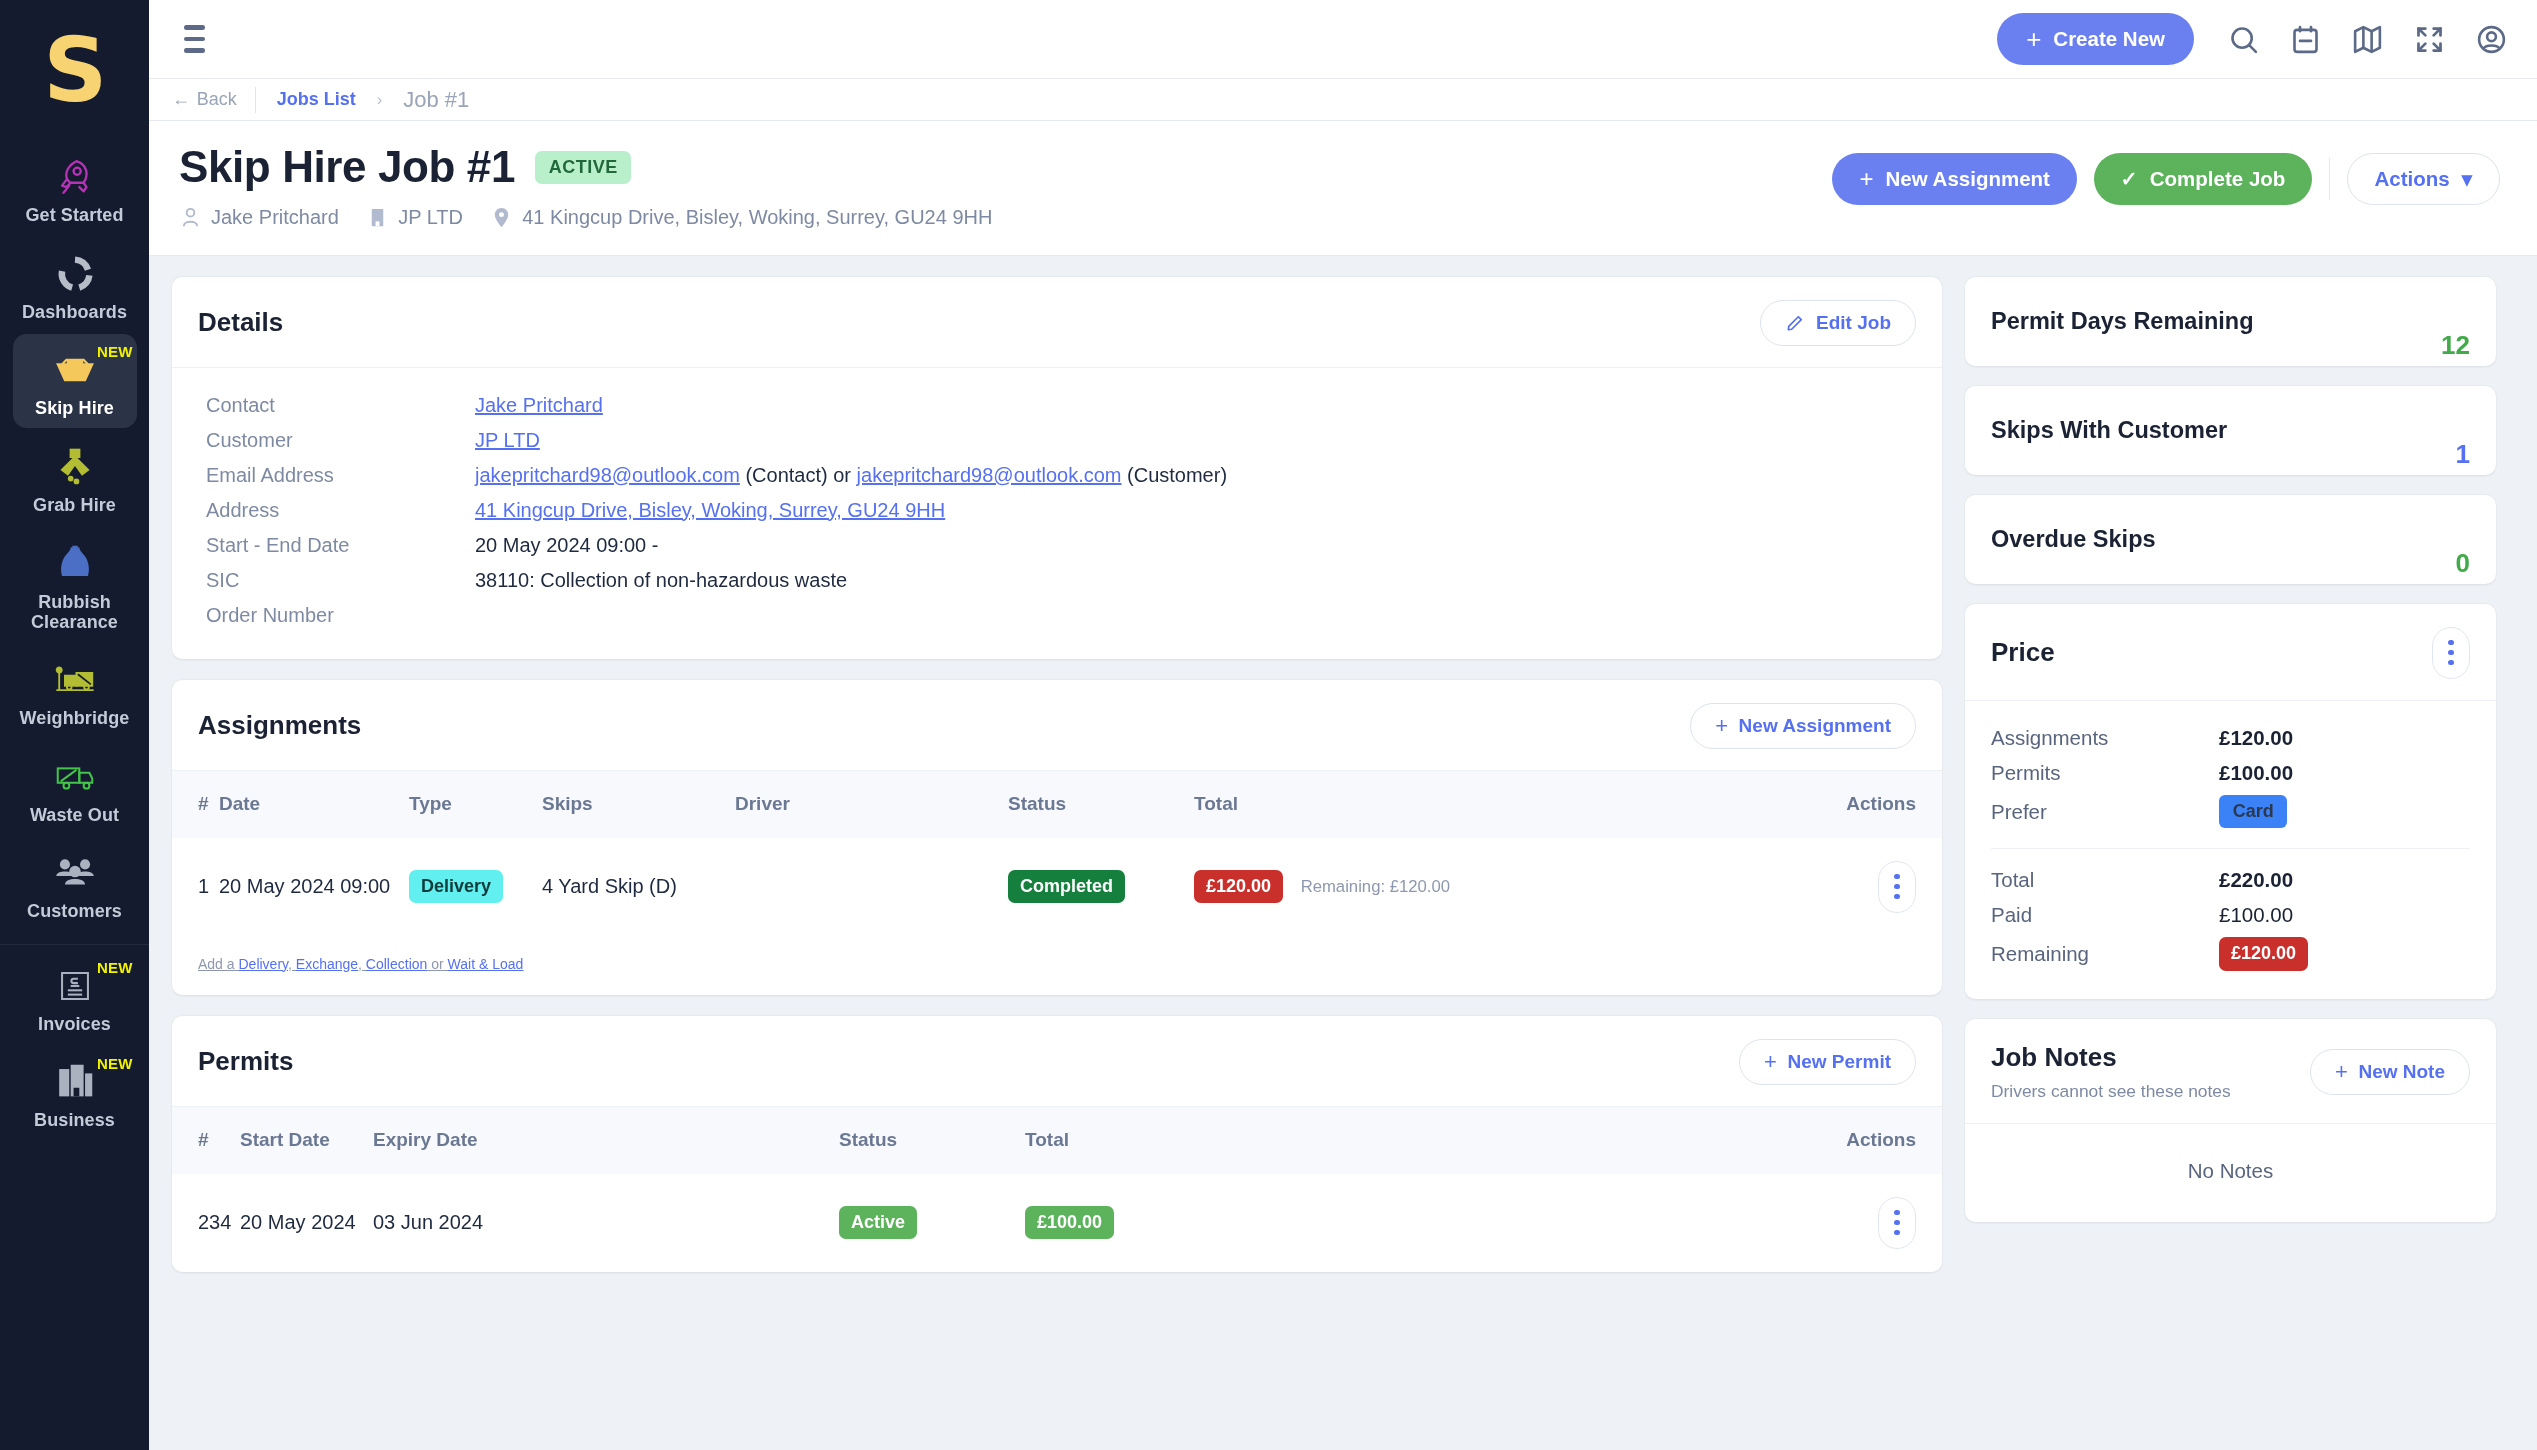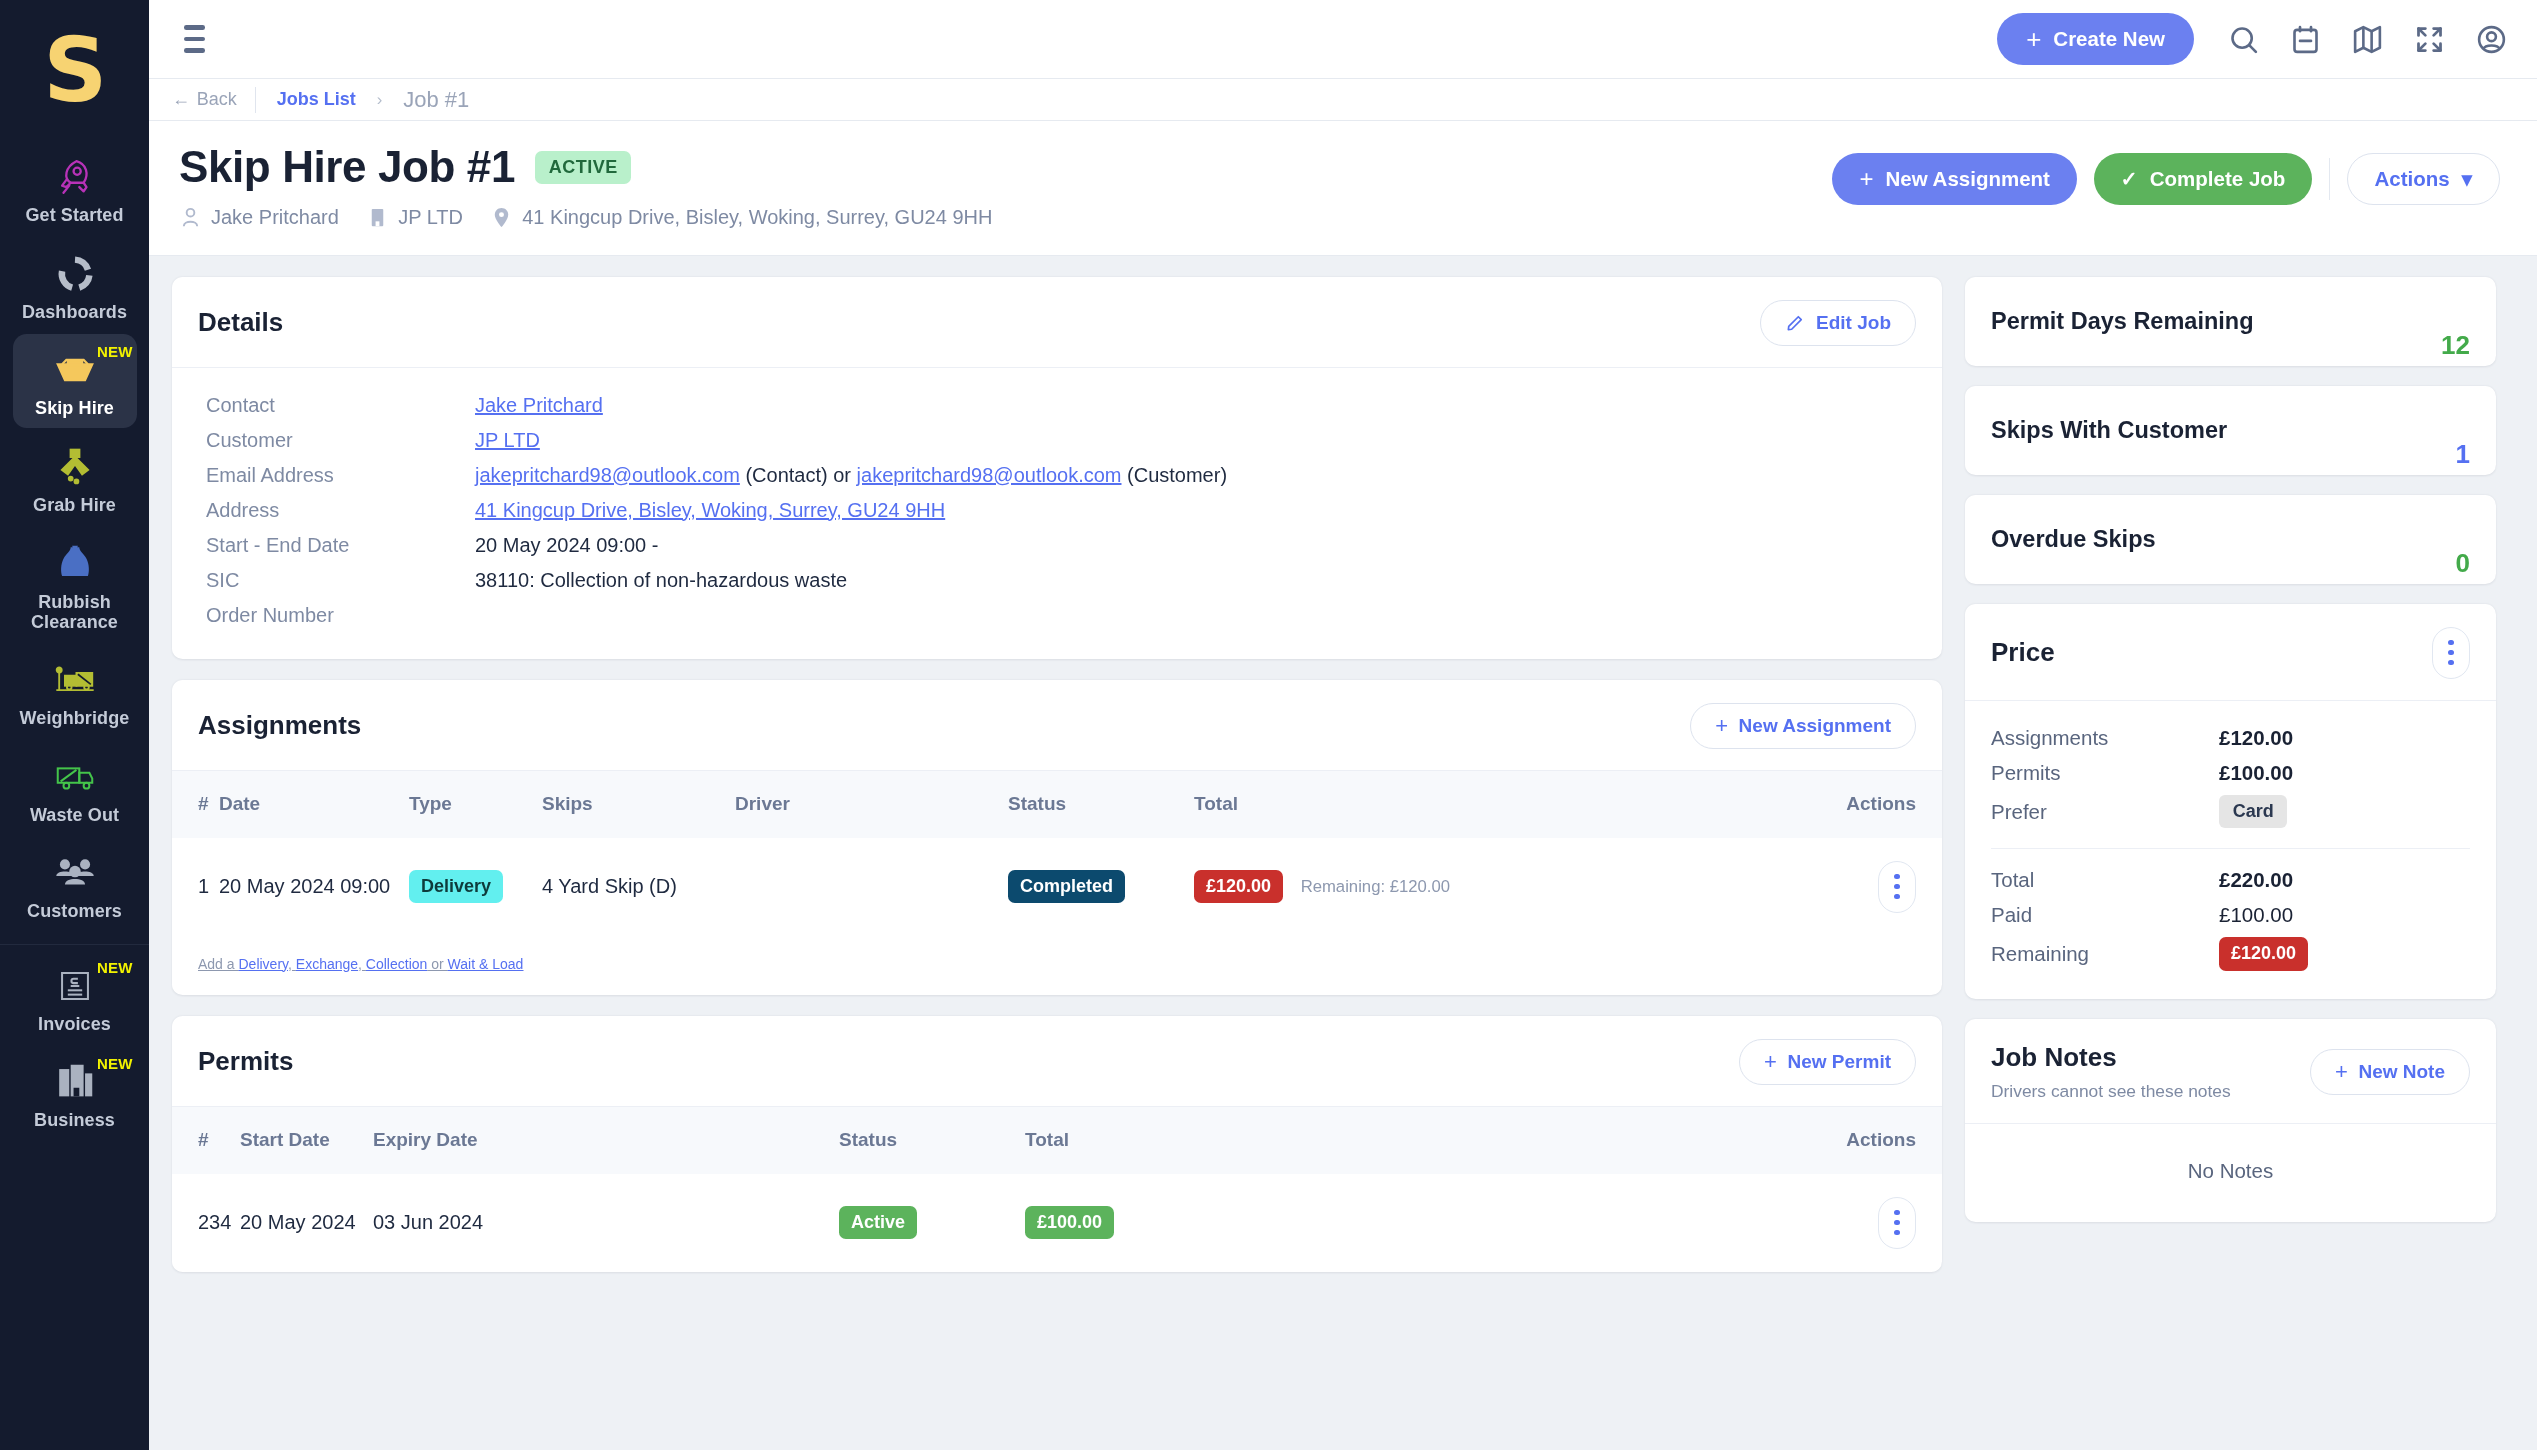--- a/index.html
+++ b/index.html
@@ -153,21 +153,21 @@
   table.t thead th {
     background: #f7f9fc; color: #6b7894; font-size: 19px; font-weight: 700;
     text-align: left; padding: 18px 0 18px 0; height: 67px;
   }
   table.t tbody td { padding: 23px 0; font-size: 20px; color: #1f2a40; vertical-align: middle; }
   .badge {
     display: inline-block; border-radius: 6.8px; padding: 6.8px 12px;
     font-size: 18px; font-weight: 700; line-height: 1.1;
   }
   .badge-delivery { background: #62efef; color: #0e3b3b; }
-  .badge-completed { background: #0c4a6e; color: #fff; }
+  .badge-completed { background: #15803d; color: #fff; }
   .badge-active { background: #5cb35c; color: #fff; }
   .badge-red { background: #c9302c; color: #fff; }
   .badge-green { background: #5cb35c; color: #fff; }
   .remaining-txt { font-size: 16.7px; color: #8d98af; margin-left: 12px; }
   .kebab {
     width: 38px; height: 52px; border-radius: 26px; border: 0.8px solid #e1e7f1;
     display: inline-flex; flex-direction: column; align-items: center; justify-content: center;
     gap: 4.6px; cursor: pointer; background: #fff;
   }
   .kebab i { width: 5.3px; height: 5.3px; border-radius: 50%; background: #5570f1; display: block; }
@@ -183,21 +183,21 @@
   .stat-value { font-size: 26px; font-weight: 700; margin-top: 48px; }
   .v-green { color: #43aa4a; }
   .v-blue { color: #5570f1; }
 
   
   .price-body { padding: 20px 26px 23px 26px; }
   .prow { display: flex; align-items: center; padding: 5.3px 0; }
   .plabel { flex: 0 0 228px; font-size: 20.5px; color: #59657e; }
   .pvalue { font-size: 20.5px; font-weight: 700; color: #1a2234; }
   .pvalue.reg { font-weight: 400; }
-  .chip-card { background: #e5e5e5; color: #2b3850; border-radius: 6px; padding: 6px 13.7px; font-size: 18px; font-weight: 700; }
+  .chip-card { background: #3b82f6; color: #2b3850; border-radius: 6px; padding: 6px 13.7px; font-size: 18px; font-weight: 700; }
   .price-div { height: 0.8px; background: #eceff5; margin: 15px 0 13.7px; }
   .notes-empty { text-align: center; padding: 35px 0 39px; font-size: 20.5px; color: #59657e; }
 </style>
 </head>
 <body>
 
 <div class="app">
 
   <aside class="sidebar">
     <div class="logo">

